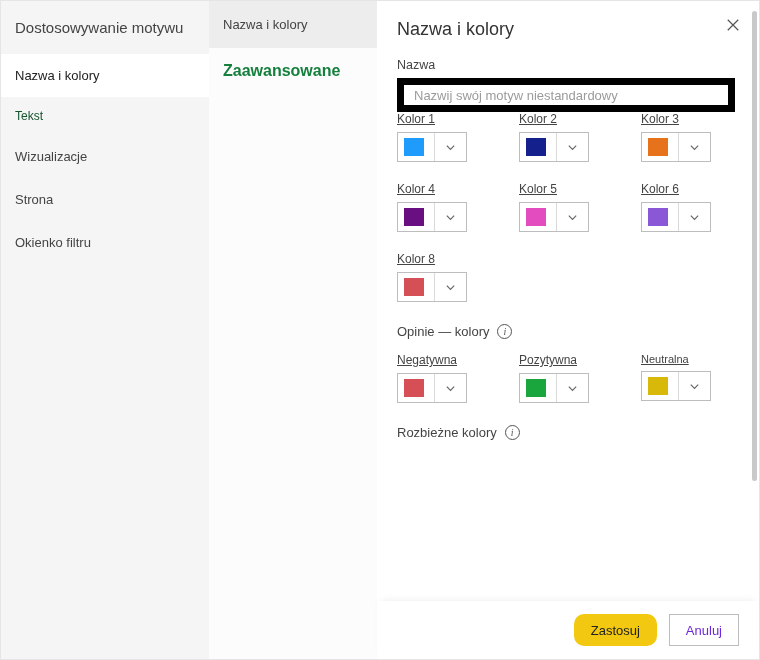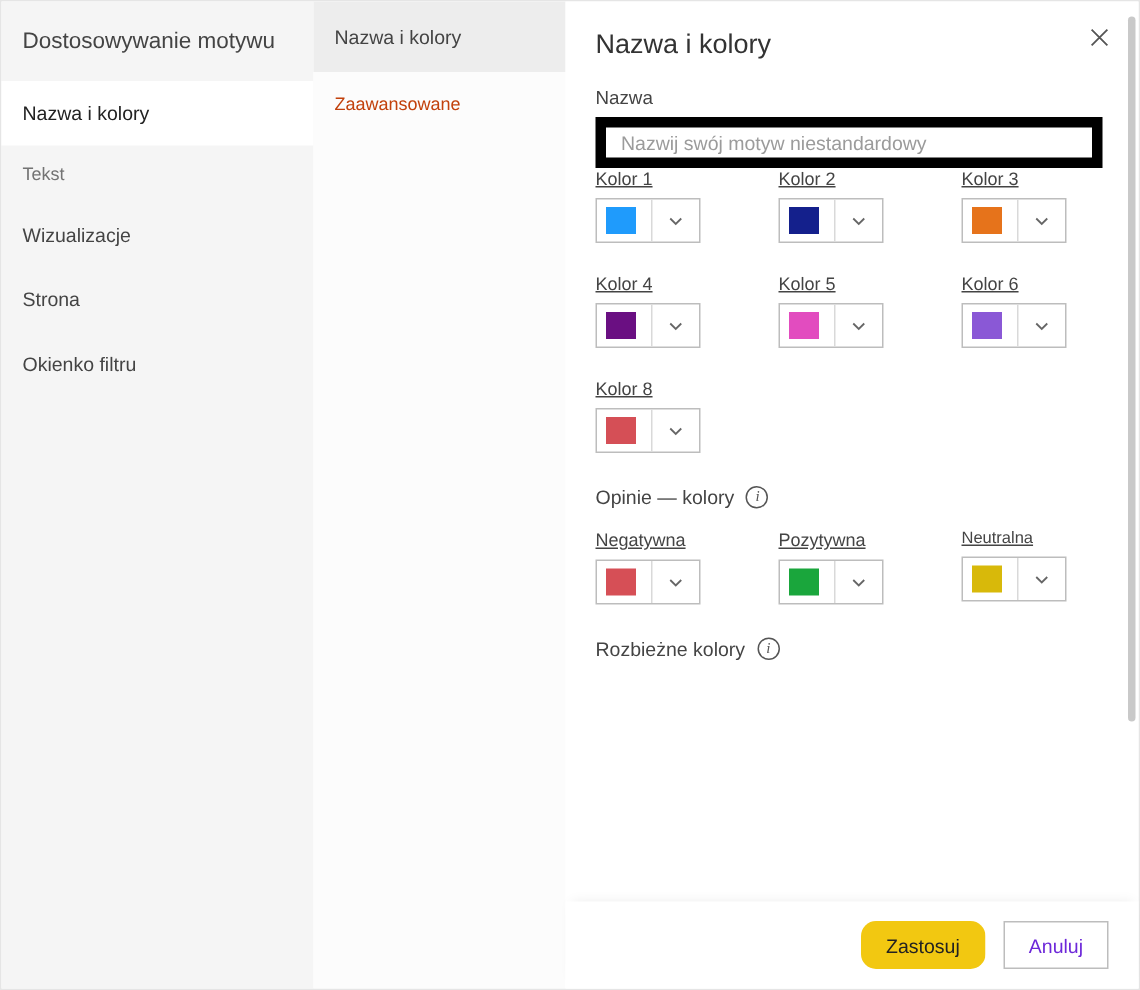--- a/index.html
+++ b/index.html
@@ -14,27 +14,27 @@
   .col2 { position:absolute; left:208px; top:0; width:168px; height:100%; background:#FCFCFC; }
   .col3 { position:absolute; left:376px; top:0; right:0; bottom:0; background:#FFFFFF; padding: 18px 24px 0 20px; overflow:hidden; }
 
   .col1-title {
     font-size:15px; color:#444; padding:18px 14px 18px 14px;
   }
   .nav-item {
     font-size:13px; color:#444; padding:14px 14px; cursor:pointer;
   }
   .nav-item.active { background:#FFFFFF; color:#222; }
-  .nav-item.small { font-size:12px; color:#737373; padding:12px 14px; }
+  .nav-item.small { font-size:12px; color:#14532d; padding:12px 14px; }
 
   .col2-item {
     font-size:13px; color:#444; padding:16px 14px; cursor:pointer;
   }
   .col2-item.active { background:#EDEDED; }
-  .col2-item.sub { font-size:12px; color:#c2410c; padding:14px 14px; }
+  .col2-item.sub { font-size:16px; color:#15803d; padding:14px 14px;font-weight:bold; }
 
   .close-x {
     position:absolute; top:12px; right:14px; width:24px;height:24px;
     display:flex;align-items:center;justify-content:center;
     cursor:pointer; color:#555; font-size:16px;
   }
 
   .panel-title { font-size:18px; color:#333; margin:0 0 18px 0; font-weight:400;}
   .field-label { font-size:12.5px; color:#444; margin:0 0 6px 0; }
   .text-input {

